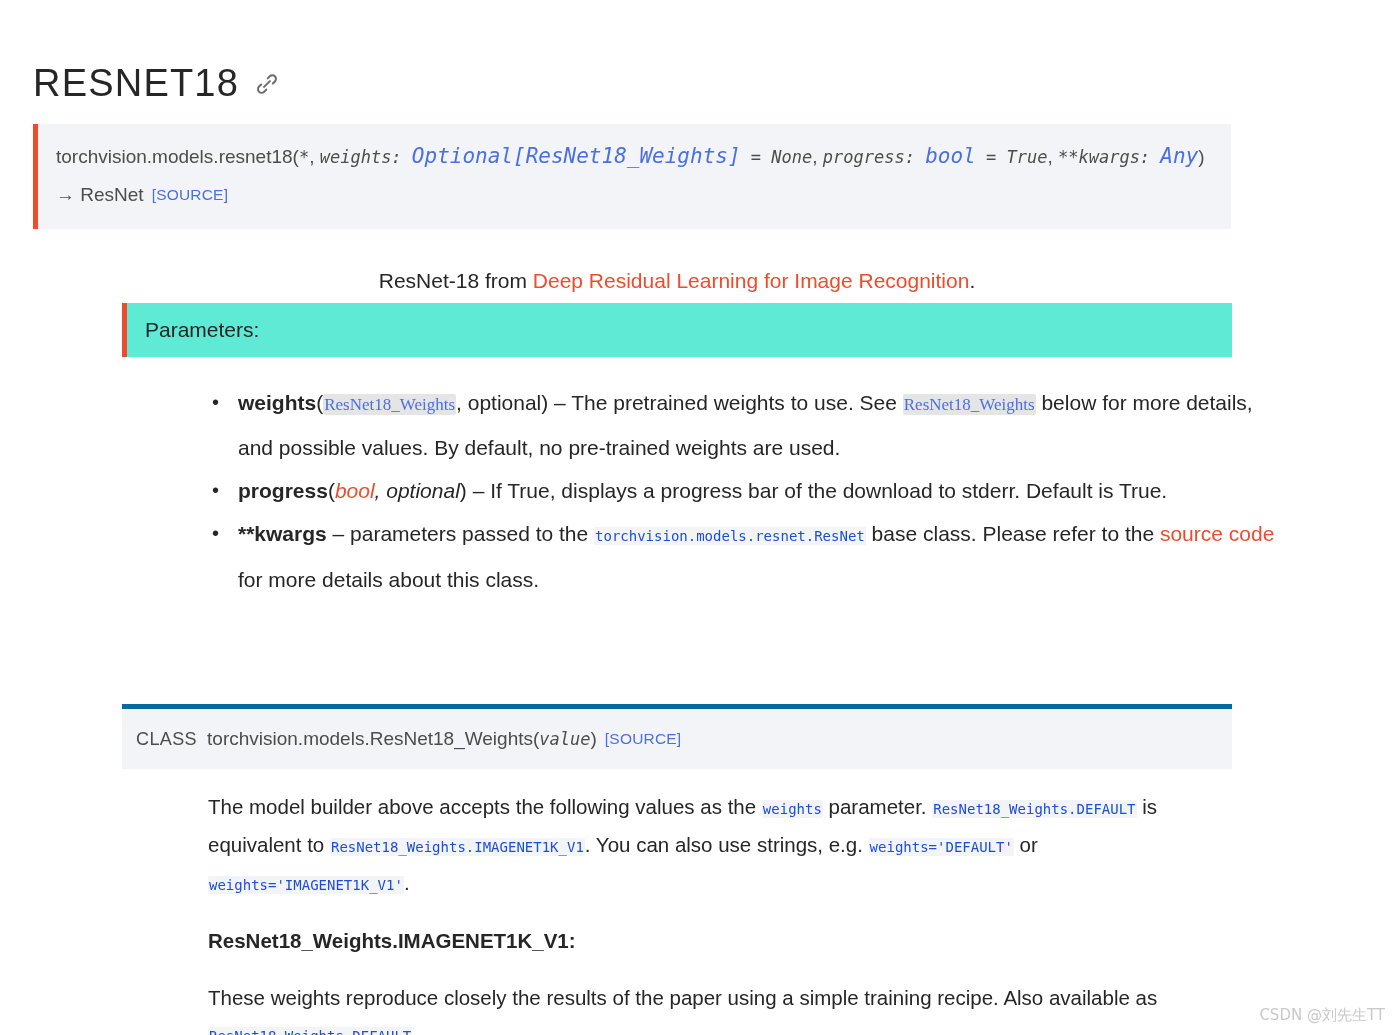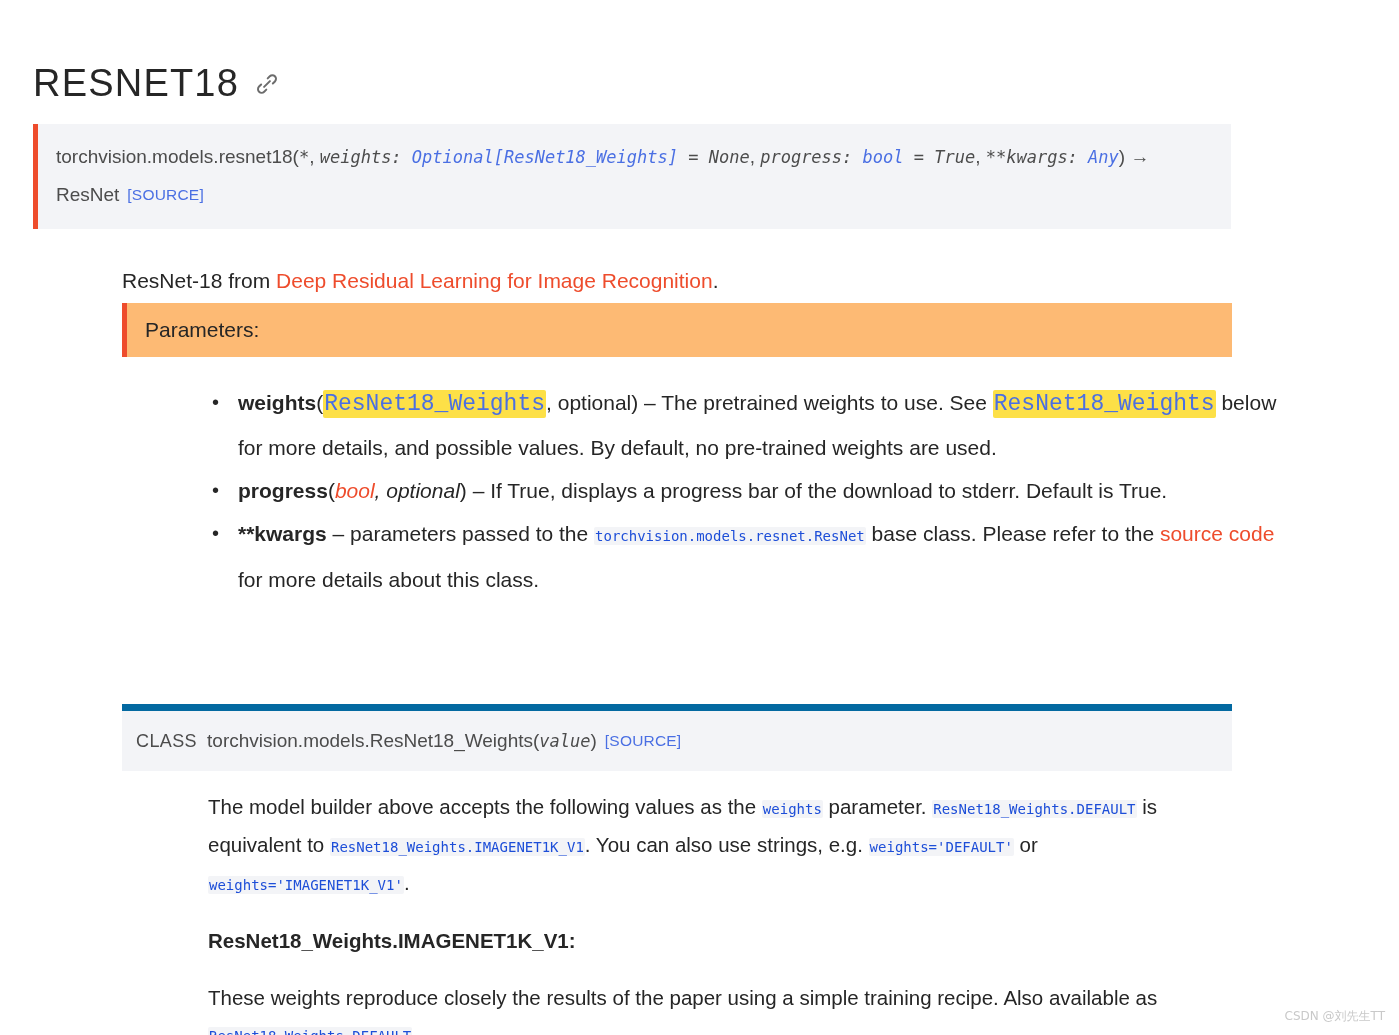--- a/index.html
+++ b/index.html
@@ -65,21 +65,21 @@
   .sig-name { color: #4c4c4c; }
   .param-em {
     font-style: italic;
     font-family: "DejaVu Sans Mono", "Liberation Mono", monospace;
     font-size: 17px;
     color: #4c4c4c;
   }
   .type-blue {
     font-style: italic;
     font-family: "DejaVu Sans Mono", "Liberation Mono", monospace;
-    font-size: 17px;
+    font-size: 21px;
     color: #4a6fe3;
   }
   .punct { color: #4c4c4c; }
   .default-val {
     font-style: italic;
     font-family: "DejaVu Sans Mono", "Liberation Mono", monospace;
     font-size: 17px;
     color: #4c4c4c;
   }
   .arrow { color: #4c4c4c; }
@@ -97,34 +97,35 @@
 
   
   .desc {
     position: absolute;
     left: 122px;
     top: 245px;
     width: 1110px;
     font-size: 21px;
     line-height: 30px;
     color: #262626;
+    text-align: center;
   }
   a.ext-link {
     color: #ee4c2c;
     text-decoration: none;
   }
 
   
   .params-head {
     position: absolute;
     left: 122px;
     top: 303px;
     width: 1110px;
     box-sizing: border-box;
-    background: #fdba74;
+    background: #5eead4;
     border-left: 5px solid #ee4c2c;
     padding: 14px 18px 14px 18px;
     font-size: 21px;
     line-height: 26px;
     color: #262626;
   }
 
   
   .params-list {
     position: absolute;
@@ -146,24 +147,24 @@
     content: "\2022";
     position: absolute;
     left: -26px;
     top: 0;
     font-size: 20px;
     color: #262626;
     line-height: 43px;
   }
   strong.pname { font-weight: 700; color: #262626; }
   code.inline-blue {
-    font-family: Liberation Mono, monospace;
-    font-size: 23px;
+    font-family: Liberation Serif, serif;
+    font-size: 17px;
     color: #4a6fe3;
-    background: #fde047;
+    background: #e5e5e5;
     padding: 1px 1px;
     border-radius: 2px;
   }
   code.inline-gray {
     font-family: "DejaVu Sans Mono", "Liberation Mono", monospace;
     font-size: 14px;
     color: #1d4ed8;
     background: #f3f4f7;
     padding: 1px 1px;
     border-radius: 2px;
@@ -172,21 +173,21 @@
   em.type-plain { color: #262626; font-style: italic; }
 
   
   .class-block {
     position: absolute;
     left: 122px;
     top: 704px;
     width: 1110px;
     box-sizing: border-box;
     background: #f3f4f7;
-    border-top: 7px solid #0369a1;
+    border-top: 5px solid #0369a1;
     padding: 17px 18px 17px 14px;
     font-size: 19px;
     line-height: 26px;
     color: #4c4c4c;
   }
   .class-kw {
     color: #4c4c4c;
     font-size: 18px;
     letter-spacing: 0.4px;
     margin-right: 10px;
@@ -204,21 +205,21 @@
   }
   .class-body p { margin: 0 0 21px 0; }
   .class-body p.tight { margin-bottom: 20px; }
   .class-body strong { font-weight: 700; }
 
   
   .watermark {
     position: absolute;
     right: 14px;
     bottom: 10px;
-    font-size: 12px;
+    font-size: 15px;
     color: #c9c9c9;
     font-family: "DejaVu Sans", sans-serif;
     white-space: nowrap;
   }
 </style>
 </head>
 <body>
 
 <div class="page">
 

